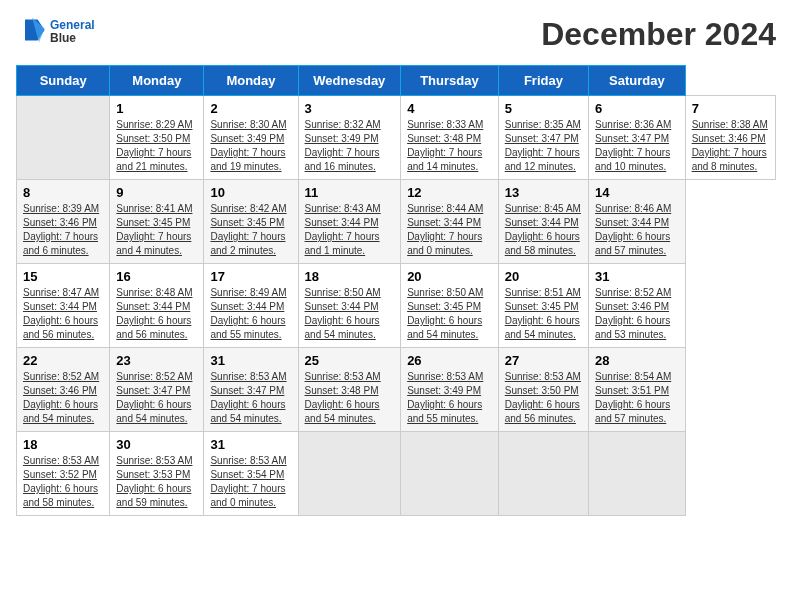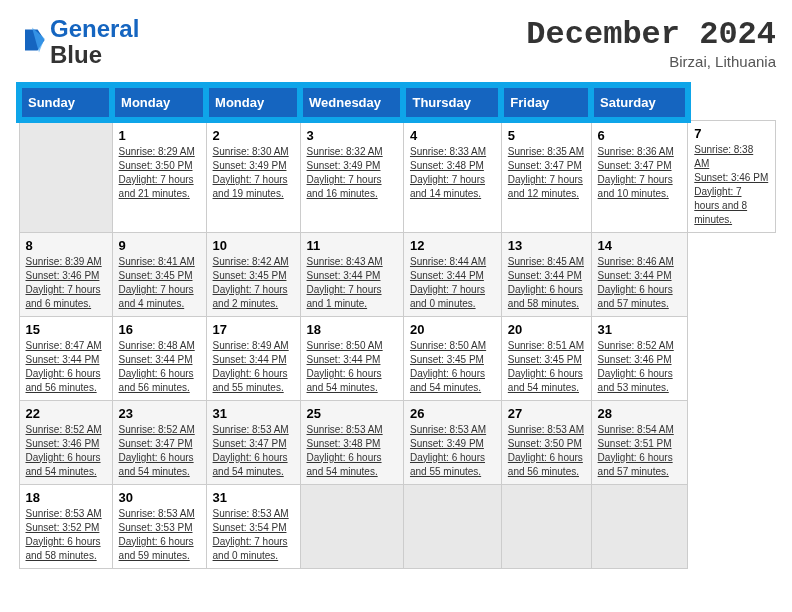--- a/index.html
+++ b/index.html
@@ -25,39 +25,38 @@
       height: 28px;
       margin-left: 2px;
     }
     .title-block {
       text-align: right;
     }
     .month-title {
       font-size: 32px;
       font-weight: bold;
       color: #333;
-      font-family: Liberation Mono, monospace;
     }
     .location {
       font-size: 15px;
       color: #555;
     }
     table {
       width: 100%;
       border-collapse: collapse;
       font-size: 10.5px;
     }
     thead th {
       background: #1565c0;
       color: #fff;
       font-size: 13px;
       font-weight: bold;
       padding: 7px 6px;
-      text-align: left;
-      border: 6px solid #0ea5e9;
+      text-align: center;
+      border: 1px solid #0ea5e9;
     }
     tbody td {
       border: 1px solid #ccc;
       vertical-align: top;
       padding: 5px 6px;
       width: 113px;
       min-height: 80px;
       background: #fff;
     }
     tbody tr:nth-child(even) td {
@@ -84,29 +83,28 @@
 
 <div class="header">
   <div class="logo">
     <div>
       <svg class="logo-icon" viewBox="0 0 40 40">
         <polygon points="28,5 38,20 28,35 10,35 10,5" fill="#1565c0"></polygon>
         <polygon points="20,2 38,18 30,38" fill="#42a5f5" opacity="0.7"></polygon>
       </svg>
     </div>
     <div style="margin-left:4px;">
-      <div style="font-size:24px;font-weight:bold;color:#333;line-height:1.1;">
+      <div style="font-size:12px;font-weight:bold;color:#333;line-height:1.1;">
         <span style="color:#1565c0;">General</span><br>
         <span>Blue</span>
       </div>
     </div>
   </div>
   <div class="title-block">
     <div class="month-title">December 2024</div>
-    <div class="location">Birzai, Lithuania</div>
   </div>
 </div>
 
 <table>
   <thead>
     <tr>
     <th>Sunday</th>
         <th>Monday</th>
         <th>Monday</th>
         <th>Wednesday</th>

